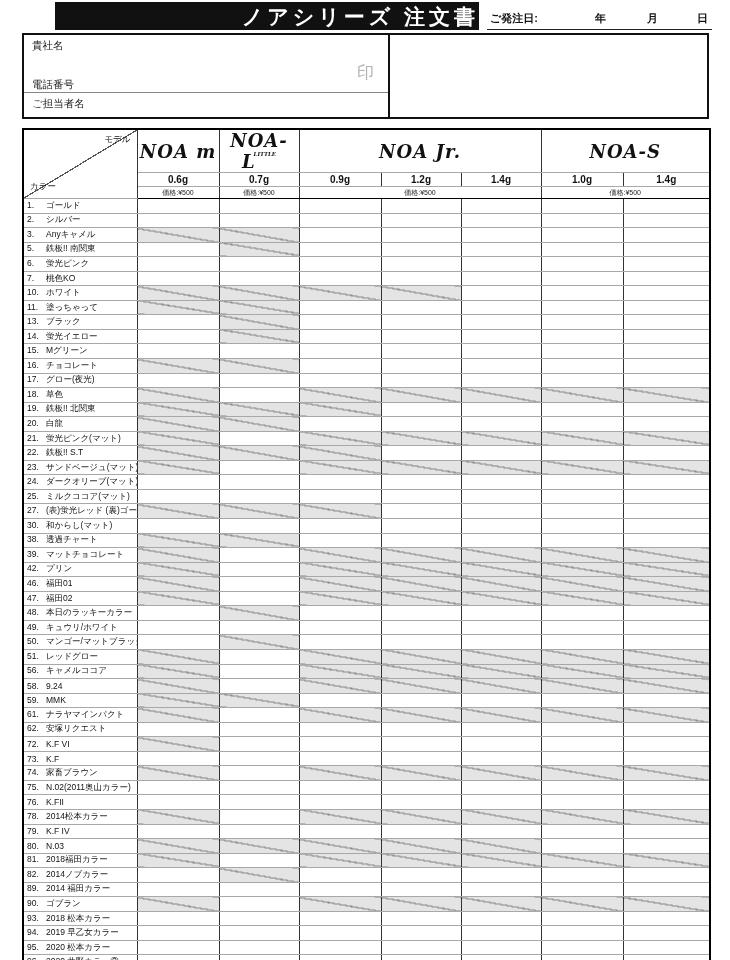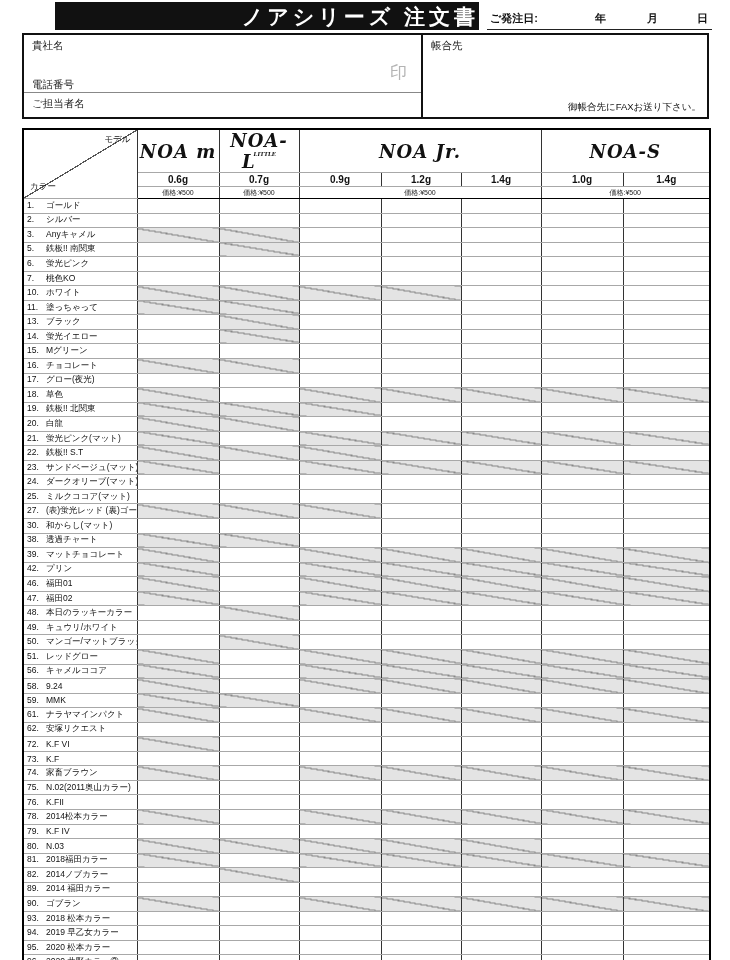--- a/index.html
+++ b/index.html
@@ -13,21 +13,21 @@
     border-bottom:1.5px solid #222;}
   .date-label{position:absolute;left:3px;top:3px;}
   .ylab{position:absolute;left:108px;top:3px;}
   .mlab{position:absolute;left:160px;top:3px;}
   .dlab{position:absolute;left:210px;top:3px;}
   .date-blank{position:absolute;top:3px;width:36px;height:14px;}
   .b1{left:70px}.b2{left:122px}.b3{left:174px}
 
   
   .info{position:absolute;left:22px;top:33px;width:687px;height:86px;display:flex;border:2px solid #111;box-sizing:border-box;}
-  .info-left{width:399px;position:relative;border-right:2px solid #111;box-sizing:border-box;}
+  .info-left{width:366px;position:relative;border-right:2px solid #111;box-sizing:border-box;}
   .info-right{flex:1;position:relative;}
   .flabel{position:absolute;font-size:10.5px;color:#222;}
   .company{left:8px;top:4px;}
   .phone{left:8px;top:43px;}
   .contact{left:8px;top:62px;}
   .account{left:8px;top:4px;}
   .hr-line{position:absolute;left:0;right:0;top:57px;border-top:1px solid #888;}
   .seal{position:absolute;right:14px;top:26px;font-size:17px;color:#b3b3b3;}
   .fax-note{position:absolute;right:6px;bottom:3px;font-size:9.5px;color:#111;}
 
@@ -70,24 +70,20 @@
     <span class="dlab">日</span>
   </div>
 
   <div class="info">
     <div class="info-left">
       <span class="flabel company">貴社名</span>
       <span class="flabel phone">電話番号</span>
       <div class="hr-line"></div>
       <span class="flabel contact">ご担当者名</span>
       <span class="seal">印</span>
-    </div>
-    <div class="info-right">
-      <span class="flabel account">帳合先</span>
-      <span class="fax-note">御帳合先にFAXお送り下さい。</span>
     </div>
   </div>
 
   <table class="order-table">
     <colgroup>
       <col style="width:114px">
         <col style="width:82px">
         <col style="width:80px">
         <col style="width:82px">
       <col style="width:80px">

